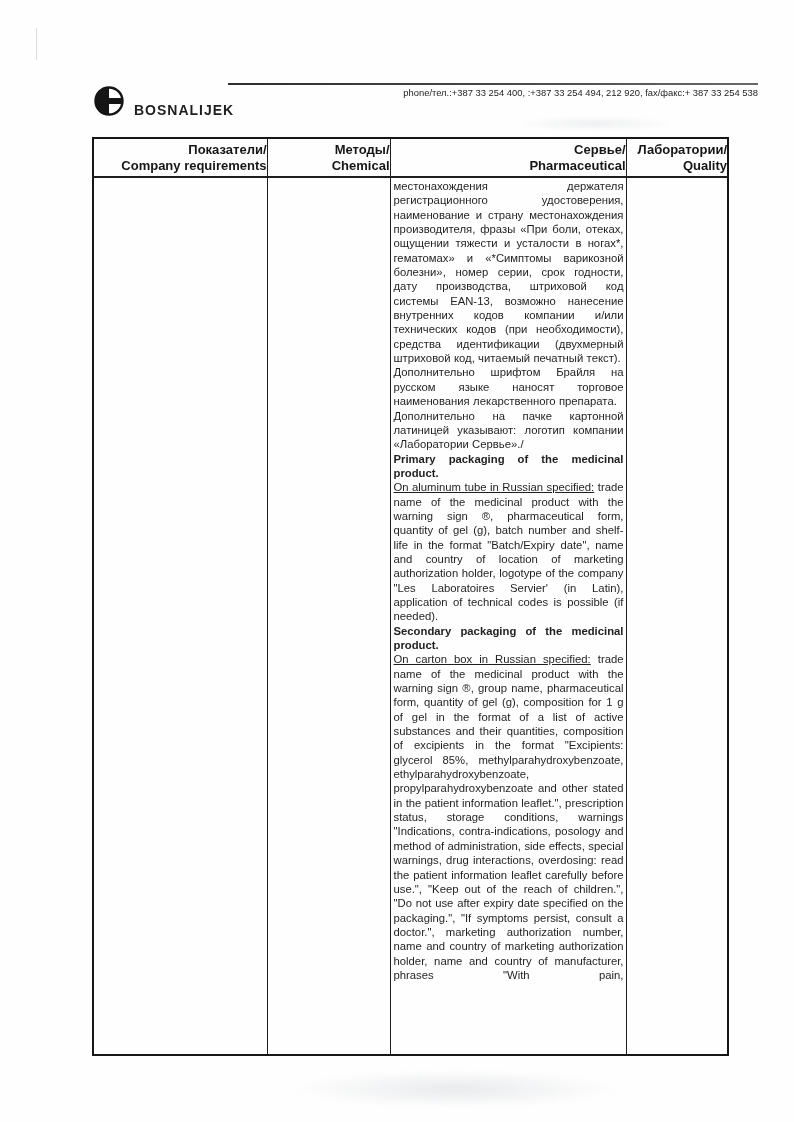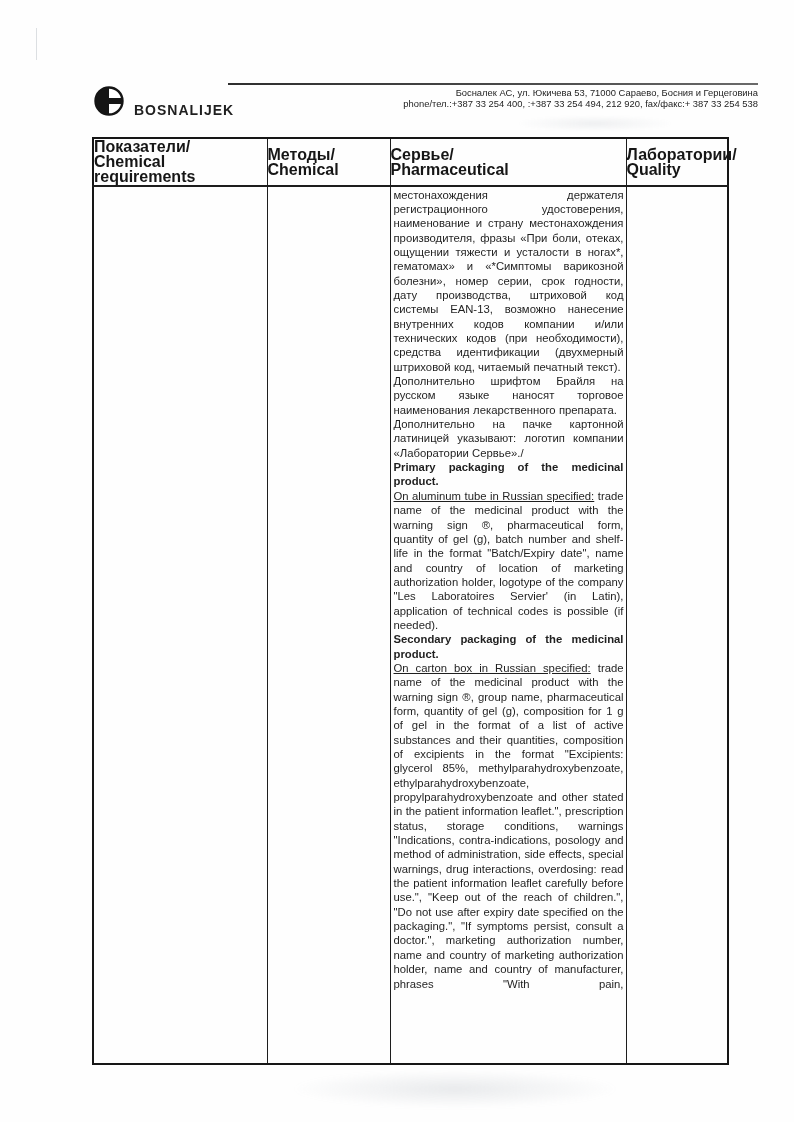--- a/index.html
+++ b/index.html
@@ -22,21 +22,21 @@
                background:linear-gradient(to right,#2e2e2e 0%,#4a4a4a 55%,#6a6a6a 100%); }
   .address { position:absolute; left:200px; top:87px; width:558px; text-align:right;
              font-size:9.4px; line-height:11.3px; color:#1d1d1d; }
 
   
   table.spec-table { position:absolute; left:92px; top:137px; width:637px;
     border-collapse:collapse; table-layout:fixed; }
   table.spec-table, table.spec-table th, table.spec-table td { border:1px solid #1d1d1d; }
   table.spec-table { border:2px solid #161616; }
   th { border-bottom-width:2px !important; height:39px; vertical-align:middle;
-       font-size:16px; line-height:15.2px; font-weight:bold; text-align:left; color:#161616; }
+       font-size:13px; line-height:15.2px; font-weight:bold; text-align:right; color:#161616; }
   td { vertical-align:top; height:878px; }
   .spec-wrap { height:876px; overflow:hidden; padding:1px 2px 8px 3px; }
   .spec-par { font-size:11.3px; line-height:14.35px; text-align:justify; color:#1f1f1f;
               word-spacing:0.2px; }
   .spec-par .b { font-weight:bold; }
   .spec-par .u { text-decoration:underline; }
 
   
   .artifact { position:absolute; pointer-events:none; }
   .scratch { left:36px; top:28px; width:1px; height:32px; background:#cdd1d6; opacity:.7; }
@@ -62,36 +62,35 @@
       <circle cx="16" cy="16" r="13.5" fill="#ffffff" stroke="#151515" stroke-width="2.4"></circle>
       <path d="M16 2.5 A13.5 13.5 0 0 0 16 29.5 Z" fill="#151515"></path>
       <rect x="16" y="13" width="14" height="6" fill="#151515" clip-path="url(#logoClip)"></rect>
     </svg>
     <span class="logo-text">BOSNALIJEK</span>
   </div>
 
   <div class="addr-rule"></div>
 
   <div class="address">
-    <div>Босналек АС, ул. Юкичева 53, 71000 Сараево, Босния и Герцеговина</div>
     <div>phone/тел.:+387 33 254 400, :+387 33 254 494, 212 920, fax/факс:+ 387 33 254 538</div>
   </div>
 
   <table class="spec-table">
     <colgroup>
       <col style="width:174px">
         <col style="width:123px">
         <col style="width:236px">
         <col style="width:102px">
     </colgroup>
     <thead>
       <tr>
         <th>
           <div>Показатели/</div>
-          <div>Chemical requirements</div>
+          <div>Company requirements</div>
         </th>
         <th>
           <div>Методы/</div>
           <div>Chemical</div>
         </th>
         <th>
           <div>Сервье/</div>
           <div>Pharmaceutical</div>
         </th>
         <th>

